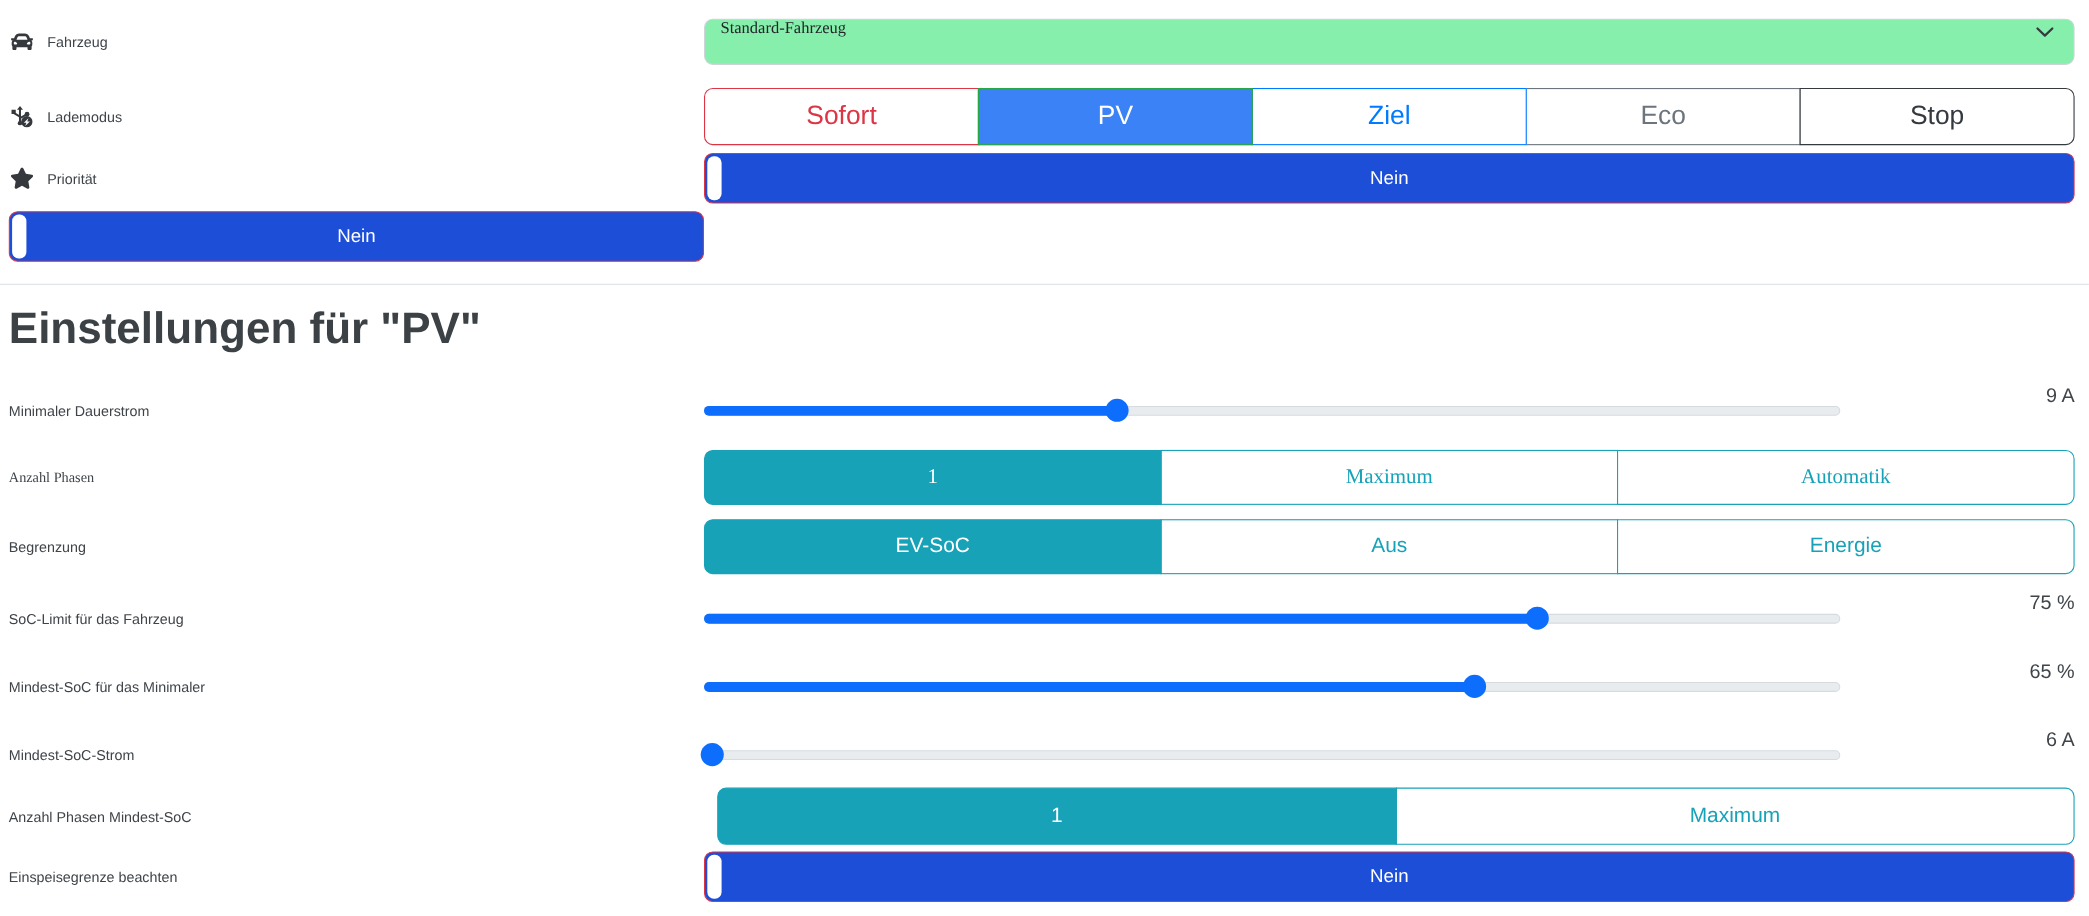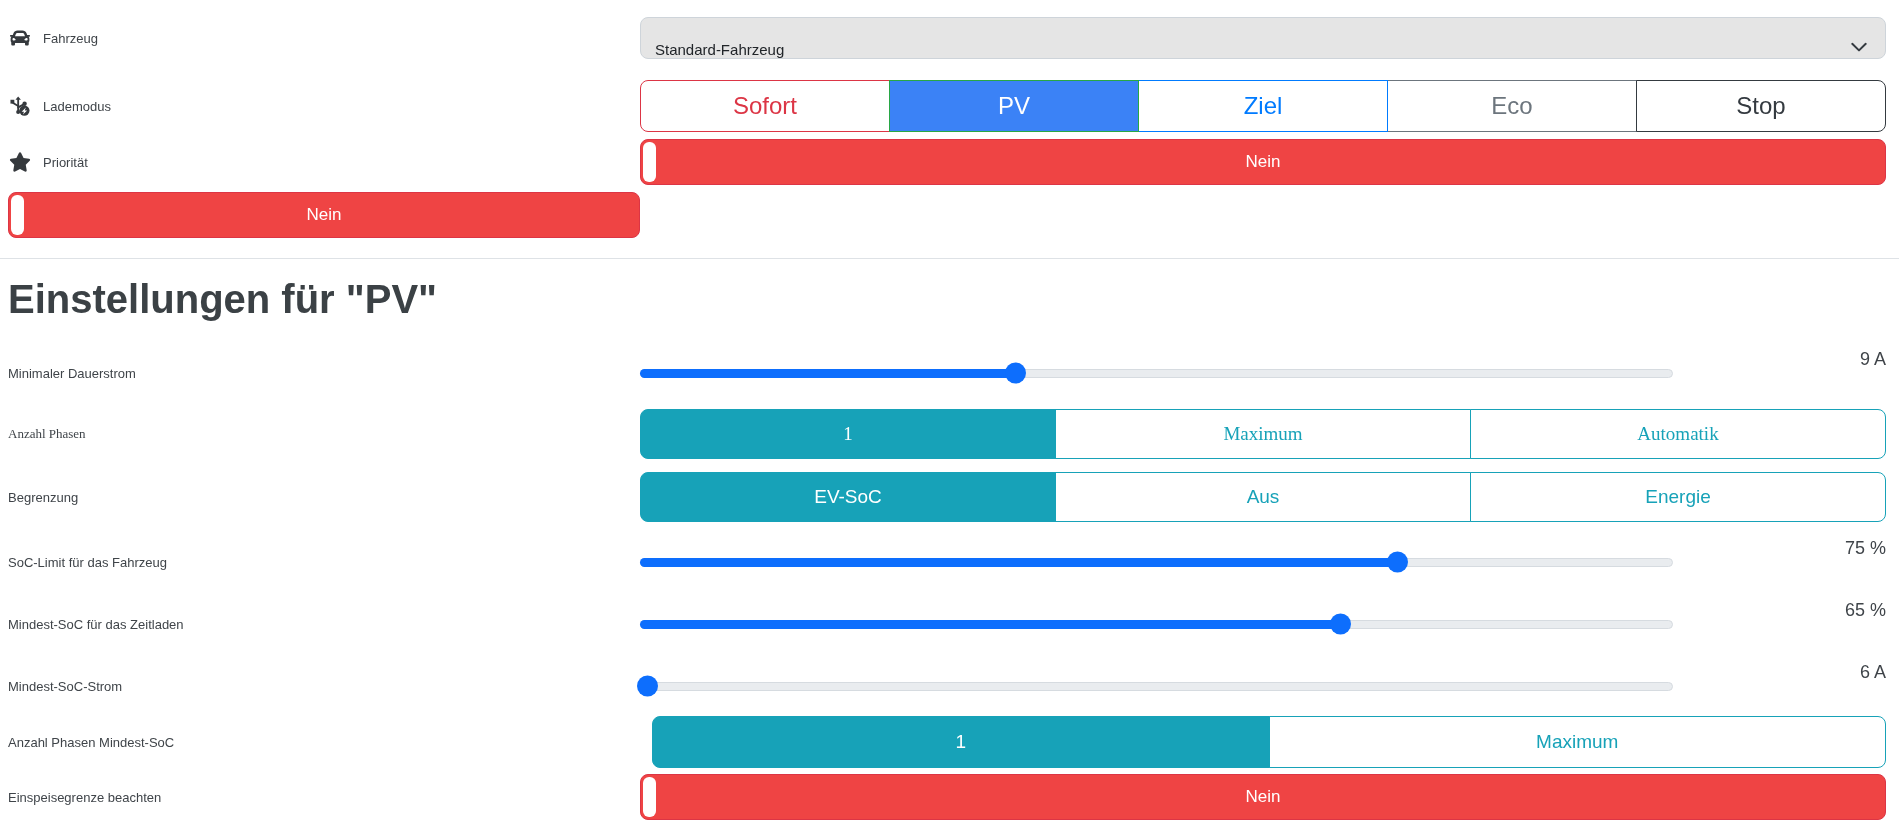--- a/index.html
+++ b/index.html
@@ -10,23 +10,23 @@
     color:#3f4449;
     padding:17px 13px 0 8px;
     overflow:hidden;
   }
   .row { display:grid; grid-template-columns:632px 1fr; align-items:center; }
   .label { display:flex; align-items:center; gap:11px; font-size:13px; color:#3f4449; }
   .icon { width:24px; height:22px; display:flex; align-items:center; justify-content:center; color:#35393d; flex:0 0 auto; }
 
   
   .select {
-    height:42px; border:1px solid #ced4da; border-radius:8px; background:#e5e5e5;
-    display:flex; align-items:flex-end; justify-content:space-between;
-    padding:0 14px; font-size:15px; color:#212529; cursor:pointer;
+    height:42px; border:1px solid #ced4da; border-radius:8px; background:#86efac;
+    display:flex; align-items:flex-start; justify-content:space-between;
+    padding:0 14px; font-size:15px; color:#212529; cursor:pointer;font-family:Liberation Serif, serif;
   }
 
   
   .btn-group { display:flex; width:100%; }
   .btn {
     flex:1 1 0; display:flex; align-items:center; justify-content:center;
     background:#fff; border:1px solid #6c757d; margin-left:-1px;
     font-size:24px; cursor:pointer; position:relative; white-space:nowrap;
   }
   .btn:first-child { margin-left:0; border-radius:8px 0 0 8px; }
@@ -37,21 +37,21 @@
   .btn.ziel   { color:#007bff; border-color:#007bff; z-index:2; }
   .btn.eco    { color:#6c757d; border-color:#6c757d; z-index:1; }
   .btn.stop   { color:#343a40; border-color:#343a40; z-index:1; }
 
   .btn.info   { color:#17a2b8; border-color:#17a2b8; height:50px; font-size:19px; }
   .btn.info.active { background:#17a2b8; color:#fff; z-index:2; }
 
   
   .toggle {
     height:46px; width:100%; border:1px solid #dc3545; border-radius:8px;
-    background:#ef4444; color:#fff; font-size:17px;
+    background:#1d4ed8; color:#fff; font-size:17px;
     display:flex; align-items:center; justify-content:center;
     position:relative; cursor:pointer;
   }
   .toggle-knob {
     position:absolute; left:2px; top:2px; bottom:2px; width:13px;
     background:#fff; border-radius:6px;
   }
 
   hr.divider { border:0; border-top:1px solid #dee2e6; margin:20px -13px 0 -8px; }
 
@@ -206,21 +206,21 @@
         <div class="range-fill" style="width: 73.5%;">
           <span class="range-thumb"></span>
         </div>
       </div>
     </div>
     <div class="slider-value">75 %</div>
   </div>
 </div>
 
 <div class="row r-minsoc">
-  <div class="label">Mindest-SoC für das Zeitladen</div>
+  <div class="label">Mindest-SoC für das Minimaler</div>
   <div class="slider-cell">
     <div class="range">
       <div class="range-track">
         <div class="range-fill" style="width: 68%;">
           <span class="range-thumb"></span>
         </div>
       </div>
     </div>
     <div class="slider-value">65 %</div>
   </div>

